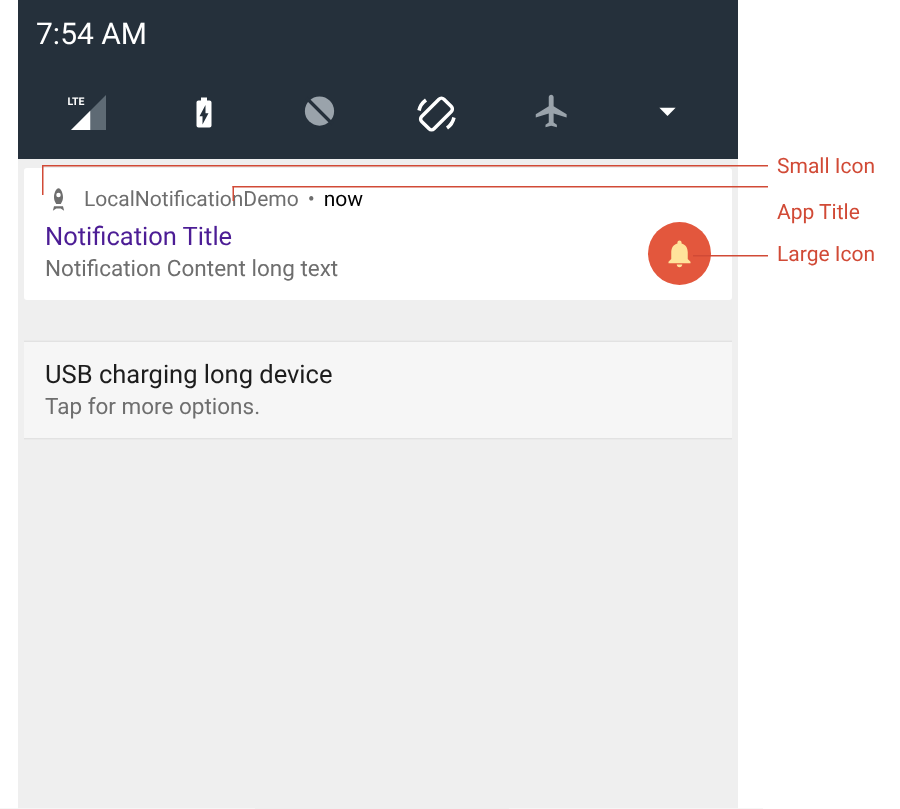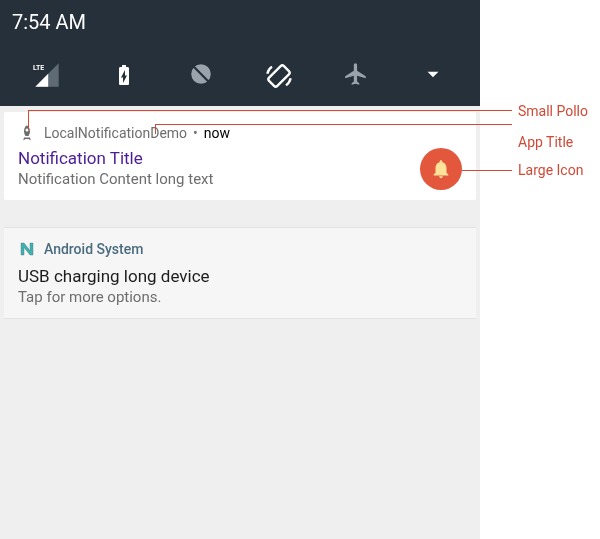--- a/index.html
+++ b/index.html
@@ -11,21 +11,21 @@
     body {
       width: 600px;
       height: 539px;
       position: relative;
       background: #ffffff;
     }
     .device {
       width: 480px;
       height: 539px;
       position: absolute;
-      left: 0;
+      left: 12px;
       top: 0;
       overflow: hidden;
     }
     
     .status-row {
       height: 44px;
       background: #25303b;
       color: #ffffff;
       display: flex;
       align-items: center;
@@ -233,37 +233,30 @@
       <div class="notif-title">Notification Title</div>
       <div class="notif-text">Notification Content long text</div>
       <div class="large-icon">
         <svg viewBox="0 0 24 24">
           <path d="M12 22c1.1 0 2-.9 2-2h-4c0 1.1.9 2 2 2zm6-6v-5c0-3.07-1.64-5.64-4.5-6.32V4c0-.83-.67-1.5-1.5-1.5s-1.5.67-1.5 1.5v.68C7.63 5.36 6 7.92 6 11v5l-2 2v1h16v-1l-2-2z"></path>
         </svg>
       </div>
     </div>
 
     <div class="notif2">
-      <div class="notif-header">
-        <svg class="sys-small-icon" viewBox="0 0 24 24">
-          <path d="M4 4 L4 20 L8 20 L8 10 L16 20 L20 20 L20 4 L16 4 L16 14 L8 4 Z" fill="#3eb2af"></path>
-          <path d="M4 4 L4 20 L8 20 L8 10 L16 20 L20 20 L20 4 L16 4 L16 14 L8 4 Z" fill="none" stroke="#4a6c7f" stroke-width="0.5"></path>
-        </svg>
-        <span class="sys-app-title">Android System</span>
-      </div>
       <div class="notif-title">USB charging long device</div>
       <div class="notif-text">Tap for more options.</div>
     </div>
 
 
   </div>
 </div>
 
 <div class="callout-drop" style="left:28px; top:110px; height:20px;"></div>
 <div class="callout-line" style="left:28px; top:110px; width:484px;"></div>
-<div class="anno" style="left:518px; top:103px;">Small Pollo</div>
+<div class="anno" style="left:518px; top:103px;">Small Icon</div>
 
 <div class="callout-drop" style="left:155px; top:124px; height:10px;"></div>
 <div class="callout-line" style="left:155px; top:124px; width:357px;"></div>
 <div class="anno" style="left:518px; top:134px;">App Title</div>
 
 <div class="callout-line" style="left:462px; top:170px; width:50px;"></div>
 <div class="anno" style="left:518px; top:162px;">Large Icon</div>
 
 </body></html>

